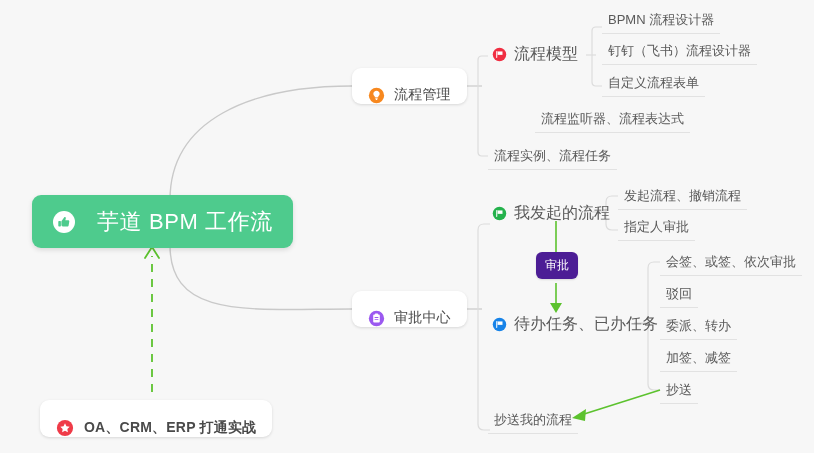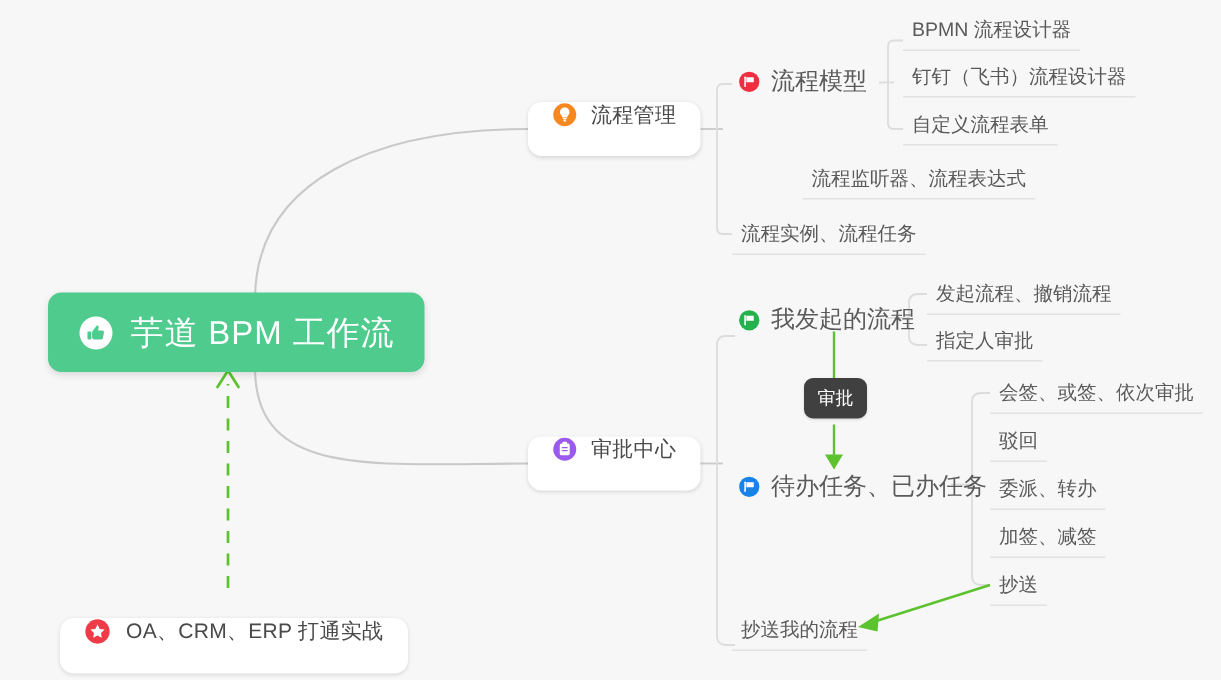--- a/index.html
+++ b/index.html
@@ -7,21 +7,21 @@
     width: 814px; height: 453px;
     background: #f7f7f7;
     font-family: "Liberation Sans", "DejaVu Sans", sans-serif;
     overflow: hidden;
   }
   #canvas { position: relative; width: 814px; height: 453px; background: #f7f7f7; }
   #wires { position: absolute; inset: 0; width: 814px; height: 453px; pointer-events: none; }
 
   
   .card {
-    position: absolute; display: flex; align-items: flex-start;
+    position: absolute; display: flex; align-items: flex-end;
     background: #ffffff; border-radius: 9px;
     box-shadow: 0 1px 3px rgba(0,0,0,.13);
     padding: 0 16px; white-space: nowrap;
   }
   .card .lbl { font-size: 14px; color: #4a4a4a; letter-spacing: .2px; }
 
   .root {
     position: absolute; display: flex; align-items: center;
     background: #4ecb8d; border-radius: 9px;
     box-shadow: 0 2px 5px rgba(0,0,0,.12);
@@ -41,21 +41,21 @@
     border-bottom: 1px solid #e2e2e2;
   }
   
   .subhead {
     position: absolute; white-space: nowrap; display: flex; align-items: center;
     font-size: 16px; color: #5a5a5a; padding-bottom: 3px;
   }
   .subhead .lbl { margin-left: 7px; }
 
   .badge {
-    position: absolute; background: #404040; border-radius: 6px;
+    position: absolute; background: #4c1d95; border-radius: 6px;
     color: #fff; font-size: 12px; padding: 5px 9px; white-space: nowrap;
     box-shadow: 0 1px 2px rgba(0,0,0,.12);
   }
 </style>
 </head>
 <body>
 
 <div id="canvas">
 
   <svg id="wires" viewBox="0 0 814 453" xmlns="http://www.w3.org/2000/svg">
@@ -96,21 +96,21 @@
   </svg>
 
   <div class="root" style="left:32px; top:195px; height:53px;">
     <span class="ic">
       <svg width="24" height="24" viewBox="0 0 24 24">
         <circle cx="12" cy="12" r="11" fill="#ffffff"></circle>
         <path d="M9.4 11.2l2.9-3.9c.3-.4.9-.4 1.2 0 .3.3.4.7.3 1.1l-.5 1.9h2.9c.7 0 1.2.6 1.1 1.3l-.7 3.8c-.1.6-.6 1-1.2 1h-4.5c-.4 0-.8-.2-1-.5l-.5-.7V11.2z" fill="#4ecb8d"></path>
         <rect x="6.3" y="11" width="2.6" height="5.4" rx=".7" fill="#4ecb8d"></rect>
       </svg>
     </span>
-    <span class="lbl" style="margin-left:11px;">芋道 BPM 工作流</span>
+    <span class="lbl" style="margin-left:21px;">芋道 BPM 工作流</span>
   </div>
 
   <div class="card" style="left:352px; top:68px; height:36px;">
     <span class="ic">
       <svg width="17" height="17" viewBox="0 0 20 20">
         <circle cx="10" cy="10" r="9" fill="#f7881f"></circle>
         <path d="M10 4.4c-2.1 0-3.7 1.6-3.7 3.6 0 1.3.7 2.3 1.6 3v1.1h4.2v-1.1c.9-.7 1.6-1.7 1.6-3 0-2-1.6-3.6-3.7-3.6z" fill="#ffffff"></path>
         <rect x="8.5" y="12.6" width="3" height="1.1" rx=".5" fill="#ffffff"></rect>
         <rect x="8.9" y="14.2" width="2.2" height="1" rx=".5" fill="#ffffff"></rect>
       </svg>
@@ -177,21 +177,21 @@
   <div class="leaf" style="left:660px; top:253px;">会签、或签、依次审批</div>
   <div class="leaf" style="left:660px; top:285px;">驳回</div>
   <div class="leaf" style="left:660px; top:317px;">委派、转办</div>
   <div class="leaf" style="left:660px; top:349px;">加签、减签</div>
   <div class="leaf" style="left:660px; top:381px;">抄送</div>
 
   <div class="leaf" style="left:488px; top:411px;">抄送我的流程</div>
 
   <div class="badge" style="left:536px; top:252px;">审批</div>
 
-  <div class="card" style="left:40px; top:412px; height:37px;">
+  <div class="card" style="left:40px; top:400px; height:37px;font-weight:bold;">
     <span class="ic">
       <svg width="18" height="18" viewBox="0 0 20 20">
         <circle cx="10" cy="10" r="9" fill="#ef3b48"></circle>
         <path d="M10 4.8l1.6 3.3 3.6.5-2.6 2.5.6 3.6-3.2-1.7-3.2 1.7.6-3.6-2.6-2.5 3.6-.5z" fill="#ffffff"></path>
       </svg>
     </span>
     <span class="lbl" style="margin-left:10px;">OA、CRM、ERP 打通实战</span>
   </div>
 
 </div>

